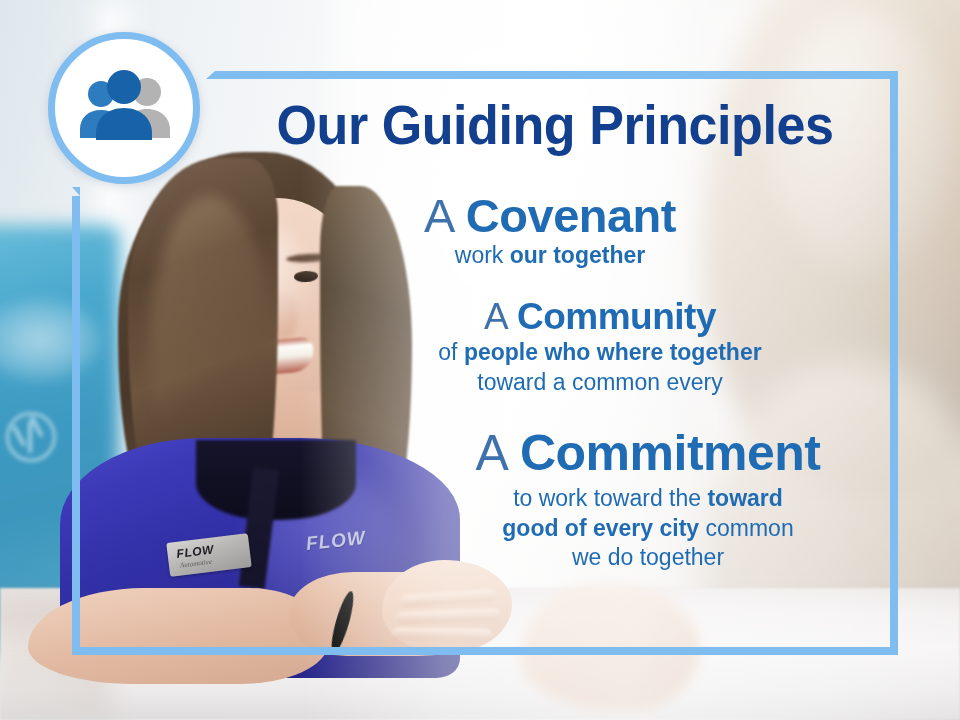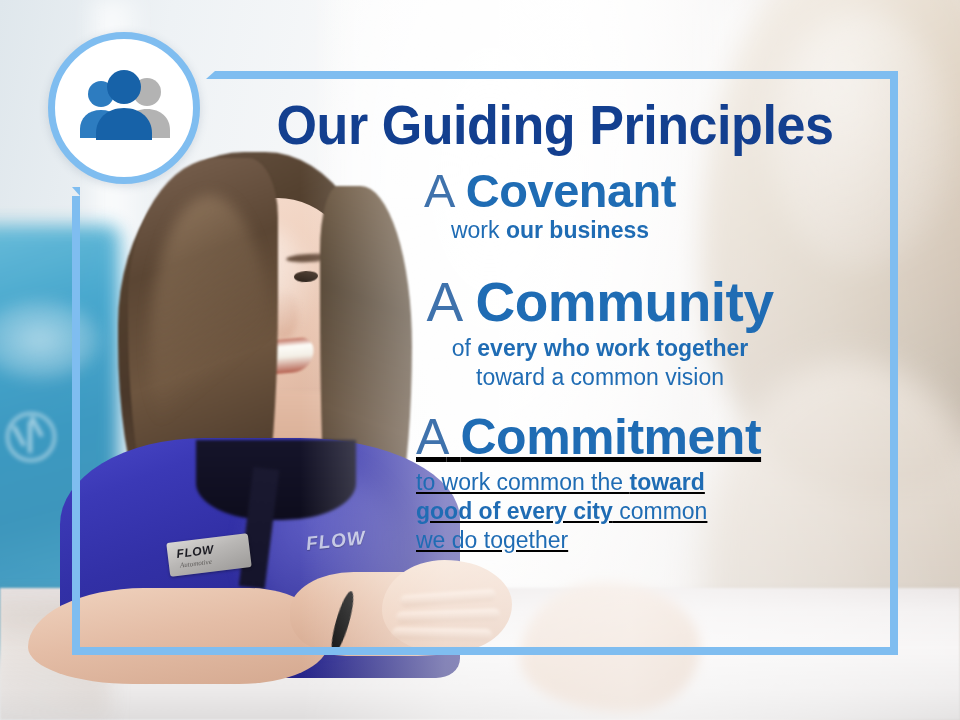--- a/index.html
+++ b/index.html
@@ -468,21 +468,21 @@
     line-height: 1.02;
     letter-spacing: -0.5px;
     color: var(--navy, #133f8f);
     transform: scaleX(0.93);
     transform-origin: center;
     white-space: nowrap;
   }
 
   .principles {
     position: absolute;
-    left: 180px; top: 164px;
+    left: 180px; top: 189px;
     width: 700px;
   }
   .principle { margin-bottom: 4px; }
 
   .p-head {
     font-family: "Liberation Sans", sans-serif;
     font-size: 46px;
     line-height: 1.14;
     white-space: nowrap;
   }
@@ -503,24 +503,24 @@
     font-weight: 400;
   }
   .p-sub b { font-weight: 700; }
 
   
   .p1 { text-align: center; padding-left: 40px; }
   .p1 .p-head { font-size: 47px; }
   .p1 .p-sub  { margin-top: -2px; }
 
   .p2 { text-align: center; padding-left: 140px; margin-top: 26px; }
-  .p2 .p-head { font-size: 55px; text-align: center; }
+  .p2 .p-head { font-size: 37px; text-align: center; }
   .p2 .p-sub  { margin-top: 0px; }
 
-  .p3 { text-align: left; padding-left: 236px; margin-top: 16px; text-decoration: underline; }
+  .p3 { text-align: center; padding-left: 236px; margin-top: 28px; }
   .p3 .p-head { font-size: 50px; }
   .p3 .p-sub  { margin-top: 2px; }
 </style>
 </head>
 <body>
 
 <div class="stage" style="--navy: #133f8f; --blue: #1f6cb4; --art: #3f72ac; --frame: #7fbdf0;">
 
   <div class="photo">
     <div class="bg-room"></div>
@@ -602,41 +602,41 @@
   <div class="title">Our Guiding Principles</div>
 
   <div class="principles">
 
     <div class="principle p1">
       <div class="p-head">
         <span class="art">A</span>
         <span class="word">Covenant</span>
       </div>
       <div class="p-sub">
-        <span>work </span><b>our business</b>
+        <span>work </span><b>our together</b>
       </div>
     </div>
 
     <div class="principle p2">
       <div class="p-head">
         <span class="art">A</span>
         <span class="word">Community</span>
       </div>
       <div class="p-sub">
-        <span>of </span><b>every who work together</b><br>
-        <span>toward a common vision</span>
+        <span>of </span><b>people who where together</b><br>
+        <span>toward a common every</span>
       </div>
     </div>
 
     <div class="principle p3">
       <div class="p-head">
         <span class="art">A</span>
         <span class="word">Commitment</span>
       </div>
       <div class="p-sub">
-        <span>to work common the </span><b>toward</b><br>
+        <span>to work toward the </span><b>toward</b><br>
         <b>good of every city</b><span> common</span><br>
         <span>we do together</span>
       </div>
     </div>
 
   </div>
 </div>
 
 </body></html>

